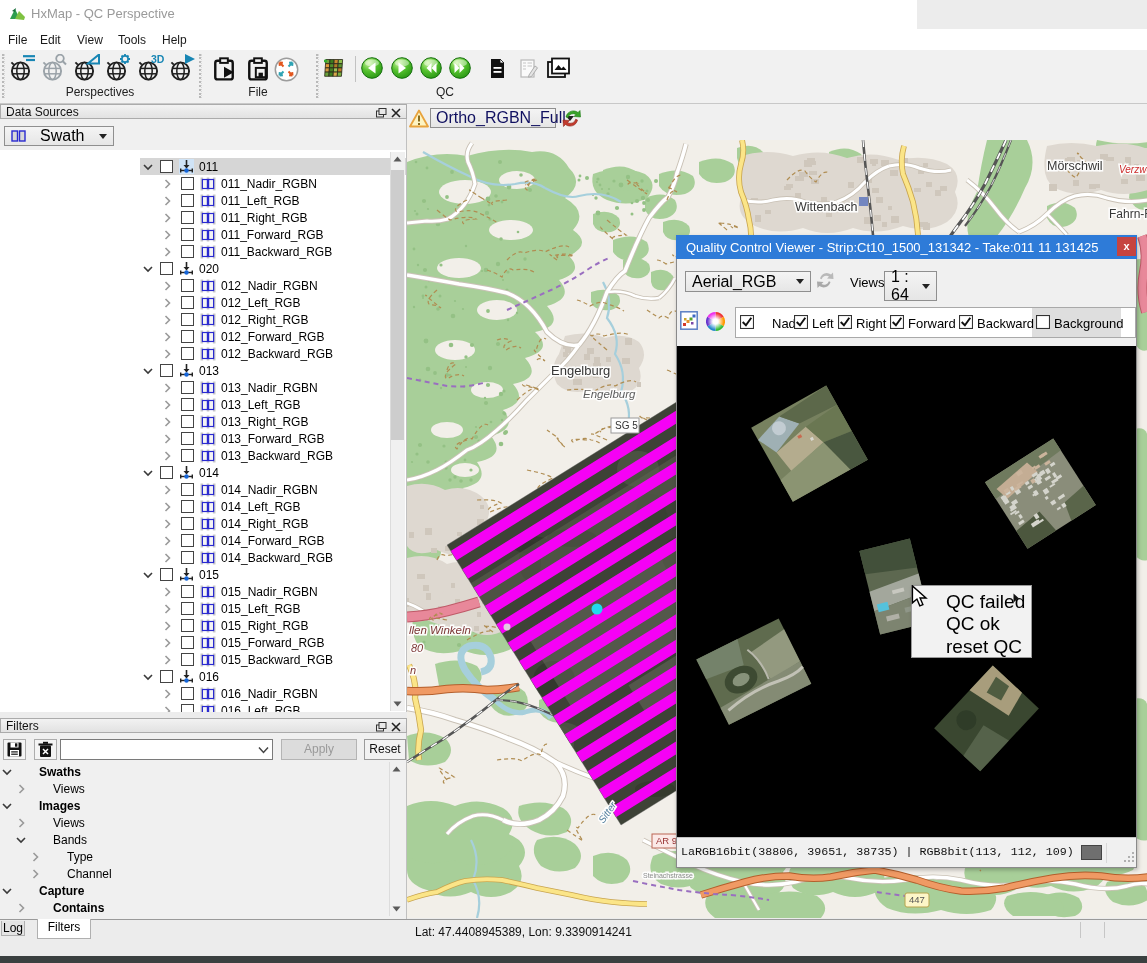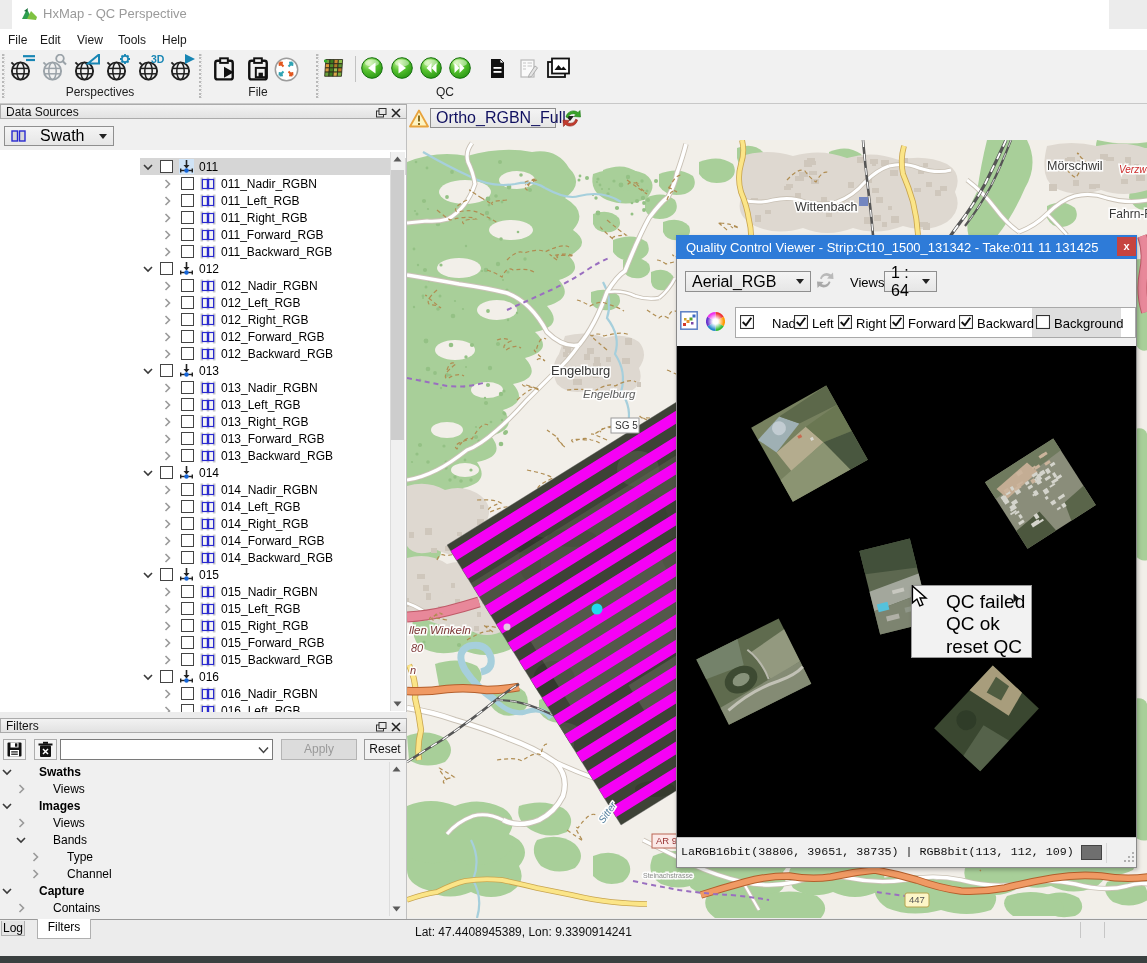--- a/index.html
+++ b/index.html
@@ -4,21 +4,21 @@
 html,body{width:1147px;height:963px;overflow:hidden}
 body{position:relative;font-family:"Liberation Sans",sans-serif;background:#ececec;font-size:12px;color:#000}
 .abs{position:absolute}
 svg{display:block}
 .combo{background:linear-gradient(#f4f4f4,#e6e6e6);border:1px solid #8f8f8f;display:flex;align-items:center;font-size:16px}
 .caret{width:0;height:0;border-left:4px solid transparent;border-right:4px solid transparent;border-top:5px solid #222;margin-left:auto;margin-right:6px}
 .hdr{background:linear-gradient(#f2f2f2,#e2e2e2);border:1px solid #ababab;font-size:12px;color:#111;display:flex;align-items:center;padding-left:5px}
 .cb{width:13px;height:13px;border:1px solid #444;background:#fff;position:absolute}
 </style></head><body>
 
-<div class="abs" style="left:12px;top:0;width:1097px;height:29px;background:#ffffff">
+<div class="abs" style="left:0;top:0;width:917px;height:29px;background:#ffffff">
  <svg class="abs" style="left:9px;top:6px" width="17" height="17" viewBox="0 0 17 17">
    <path d="M1,13 L6,3 L9,9 L8,13 Z" fill="#2e9e4f"></path>
    <path d="M6,13 L10,5 L16,11 L15,14 Z" fill="#7fc241"></path>
    <path d="M3,5 L7,2 L6,6 Z" fill="#1b6e3c"></path>
  </svg>
  <span class="abs" style="left:31px;top:6px;font-size:13px;color:#9a9a9a">HxMap - QC Perspective</span>
 </div>
 <div class="abs" style="left:0;top:29px;width:1147px;height:21px;background:#ffffff;font-size:12px;color:#1a1a1a">
  <span class="abs" style="left:8px;top:4px">File</span>
  <span class="abs" style="left:40px;top:4px">Edit</span>
@@ -317,21 +317,21 @@
     </svg>
     <div class="cb" style="left:160px;top:112px"></div>
     <svg class="abs" style="left:179px;top:111px" width="15" height="15" viewBox="0 0 15 15">
       <line x1="7.5" y1="1" x2="7.5" y2="8" stroke="#222" stroke-width="1.6"></line>
       <path d="M4.5,6 L7.5,9.5 L10.5,6 Z" fill="#222"></path>
       <line x1="1" y1="11.5" x2="14" y2="11.5" stroke="#222" stroke-width="1.4"></line>
       <line x1="1.7" y1="9.5" x2="1.7" y2="13.5" stroke="#222" stroke-width="1.4"></line>
       <line x1="13.3" y1="9.5" x2="13.3" y2="13.5" stroke="#222" stroke-width="1.4"></line>
       <circle cx="7.5" cy="11.5" r="2.2" fill="#1565d8"></circle>
     </svg>
-    <span class="abs" style="left:199px;top:112px">012</span>
+    <span class="abs" style="left:199px;top:112px">020</span>
     <svg class="abs" style="left:164px;top:131px" width="7" height="10" viewBox="0 0 7 10">
       <path d="M1.5,1 L5.5,5 L1.5,9" fill="none" stroke="#9a9a9a" stroke-width="1.6"></path>
     </svg>
     <div class="cb" style="left:181px;top:129px"></div>
     <svg class="abs" style="left:200px;top:129px" width="16" height="14" viewBox="0 0 16 14">
       <rect x="0.5" y="0.5" width="2.6" height="13" fill="#c9c9c9"></rect>
       <rect x="12.9" y="0.5" width="2.6" height="13" fill="#c9c9c9"></rect>
       <rect x="6.7" y="0.5" width="2.6" height="13" fill="#c9c9c9"></rect>
       <rect x="2.4" y="2.5" width="5" height="9" fill="#f4f4f4" stroke="#2a2ad0" stroke-width="1.2"></rect>
       <rect x="8.6" y="2.5" width="5" height="9" fill="#f4f4f4" stroke="#2a2ad0" stroke-width="1.2"></rect>
@@ -710,21 +710,21 @@
     <path d="M1.5,1 L5.5,5 L1.5,9" fill="none" stroke="#9a9a9a" stroke-width="1.6"></path>
   </svg>
 <span class="abs" style="left:67px;top:867px;font-weight:normal">Channel</span>
 <svg class="abs" style="left:2px;top:887px" width="10" height="8" viewBox="0 0 10 8">
     <path d="M1,2 L5,6 L9,2" fill="none" stroke="#3a3a3a" stroke-width="1.6"></path>
   </svg>
 <span class="abs" style="left:39px;top:884px;font-weight:bold">Capture</span>
 <svg class="abs" style="left:18px;top:903px" width="7" height="10" viewBox="0 0 7 10">
     <path d="M1.5,1 L5.5,5 L1.5,9" fill="none" stroke="#9a9a9a" stroke-width="1.6"></path>
   </svg>
-<span class="abs" style="left:53px;top:901px;font-weight:normal">Contains</span>
+<span class="abs" style="left:53px;top:901px;font-weight:bold">Contains</span>
 <div class="abs" style="left:389px;top:762px;width:15px;height:154px;background:#f0f0f0;border-left:1px solid #dcdcdc"></div>
 <div class="abs" style="left:390px;top:0;width:0;height:0;background:#cdcdcd"></div>
 <svg class="abs" style="left:392px;top:766px" width="9" height="6" viewBox="0 0 9 6">
     <path d="M0.5,5.5 L4.5,0.5 L8.5,5.5 Z" fill="#5a5a5a"></path>
   </svg>
 <svg class="abs" style="left:392px;top:906px" width="9" height="6" viewBox="0 0 9 6">
     <path d="M0.5,0.5 L4.5,5.5 L8.5,0.5 Z" fill="#5a5a5a"></path>
   </svg>
 <div class="abs" style="left:0;top:919px;width:1147px;height:1px;background:#9a9a9a"></div>
 <div class="abs" style="left:0;top:920px;width:1147px;height:36px;background:#ececec"></div>
@@ -1319,21 +1319,21 @@
 <div class="abs" style="left:1117px;top:237px;width:19px;height:19px;background:#c64440;color:#fff;font-size:11px;font-weight:bold;text-align:center;line-height:19px">x</div>
 <div class="combo abs" style="left:685px;top:271px;width:126px;height:21px">
     <span style="margin-left:6px">Aerial_RGB</span>
     <span class="caret"></span>
   </div>
 <svg class="abs" style="left:815px;top:270px" width="21" height="21" viewBox="0 0 21 21">
     <path d="M5,8.5 A7,7 0 0 1 16,4.5 L18,2.5 L18.5,9 L12,8.5 L14,6.5 A5,5 0 0 0 6.6,9.3 Z" fill="#b9b9b9"></path>
     <path d="M15.5,12 A7,7 0 0 1 4.5,16 L2.5,18 L2,11.5 L8.5,12 L6.5,14 A5,5 0 0 0 13.9,11.2 Z" fill="#a9a9a9"></path>
   </svg>
 <span class="abs" style="left:850px;top:275px;font-size:13px">Views</span>
-<div class="combo abs" style="left:884px;top:271px;width:53px;height:21px">
+<div class="combo abs" style="left:884px;top:271px;width:53px;height:30px">
     <span style="margin-left:6px">1 : 64</span>
     <span class="caret"></span>
   </div>
 <svg class="abs" style="left:680px;top:311px" width="18" height="20" viewBox="0 0 18 20">
     <rect x="0.8" y="0.8" width="16.4" height="17.4" fill="#fff" stroke="#5b7fc4" stroke-width="1.5"></rect>
     <g>
       <rect x="3" y="12" width="3" height="3" fill="#d43a2a"></rect>
       <rect x="6.5" y="9" width="3" height="3" fill="#e8912c"></rect>
       <rect x="9.5" y="6.5" width="3" height="3" fill="#57a42c"></rect>
       <rect x="12.5" y="3.5" width="3" height="3" fill="#3a66c4"></rect>

